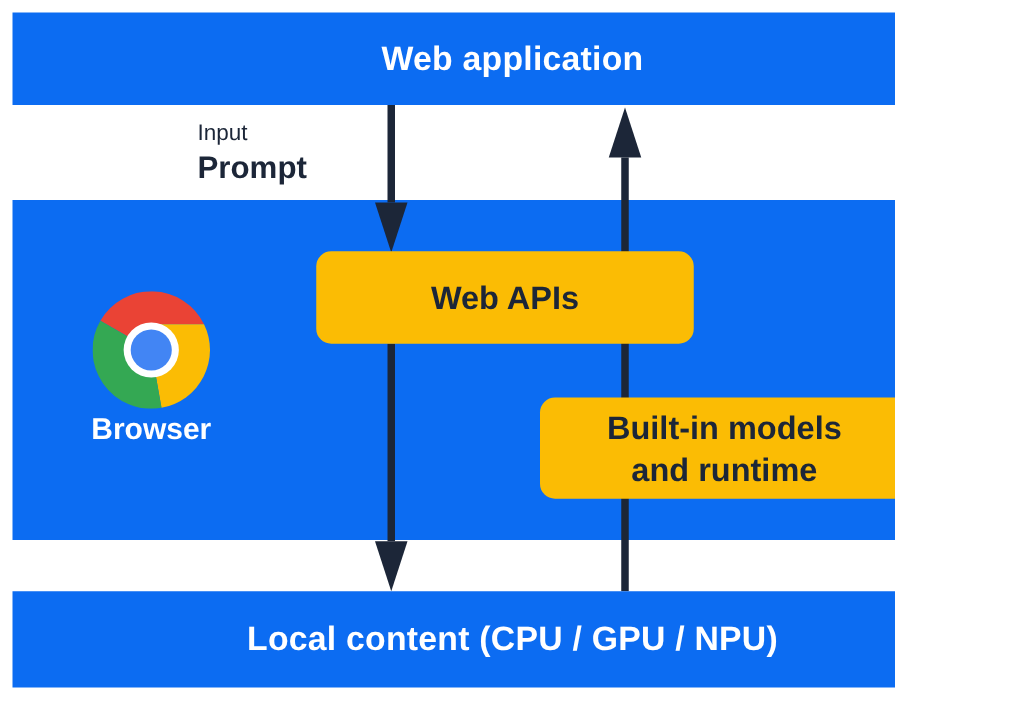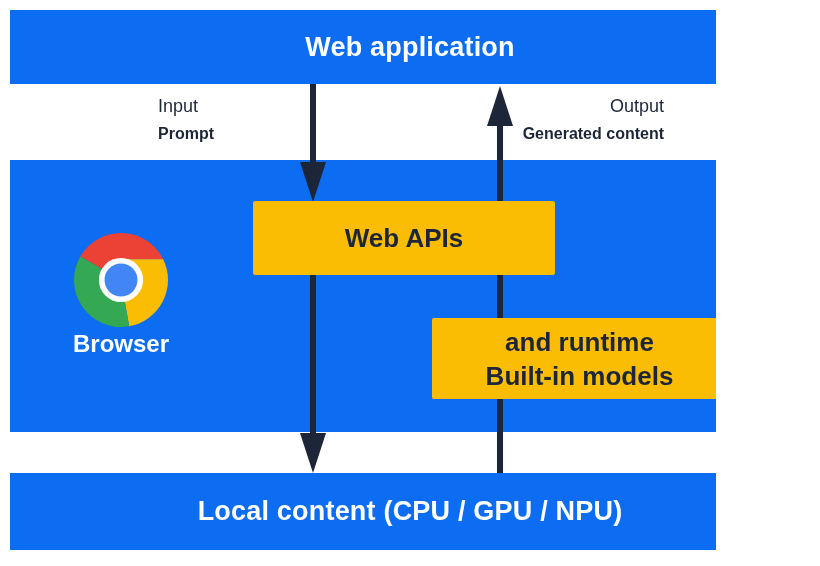--- a/index.html
+++ b/index.html
@@ -20,33 +20,33 @@
   .band-top{top:10px;height:74px;}
   .band-middle{top:160px;height:272px;}
   .band-bottom{top:473px;height:77px;}
   .band-title{
     color:var(--text-white);font-weight:bold;font-size:27px;letter-spacing:0.2px;
   }
   .io-group{position:absolute;top:95px;color:var(--ink-navy);}
   .io-group.left{left:110px;text-align:left;margin-left:48px;}
   .io-group.right{right:52px;text-align:right;}
   .io-caption{font-size:18px;font-weight:400;line-height:22px;}
-  .io-value{font-size:16px;font-weight:bold;line-height:28px;margin-top:3px;text-align:center;}
+  .io-value{font-size:25px;font-weight:bold;line-height:28px;margin-top:3px;text-align:center;}
   .v-line{position:absolute;width:6px;background:var(--ink-navy);}
   .line-down-1{left:310px;top:84px;height:78px;}
   .line-down-2{left:310px;top:275px;height:158px;}
   .line-up{left:497px;top:126px;height:347px;}
   .head{position:absolute;width:0;height:0;border-left:13px solid transparent;border-right:13px solid transparent;}
   .head-down{border-top:40px solid var(--ink-navy);}
   .head-up{border-bottom:40px solid var(--ink-navy);}
   .head-down-1{left:300px;top:162px;}
   .head-down-2{left:300px;top:433px;}
   .head-up-1{left:487px;top:86px;}
   .ybox{
-    position:absolute;background:var(--box-yellow);border-radius:2px;
+    position:absolute;background:var(--box-yellow);border-radius:12px;
     display:flex;flex-direction:column;align-items:center;justify-content:center;
     color:var(--ink-navy);font-weight:bold;text-align:center;
   }
   .ybox-webapis{left:253px;top:201px;width:302px;height:74px;font-size:26px;}
   .ybox-builtin{left:432px;top:318px;width:295px;height:81px;font-size:26px;line-height:34px;}
   .chrome-icon{position:absolute;left:74px;top:233px;width:94px;height:94px;}
   .browser-label{
     position:absolute;left:36px;top:330px;width:170px;text-align:center;
     color:var(--text-white);font-weight:bold;font-size:24px;
   }
@@ -57,40 +57,36 @@
 <div class="canvas">
 
   <div class="band band-top">
     <span class="band-title">Web application</span>
   </div>
 
   <div class="io-group left">
     <div class="io-caption">Input</div>
     <div class="io-value">Prompt</div>
   </div>
-  <div class="io-group right">
-    <div class="io-caption">Output</div>
-    <div class="io-value">Generated content</div>
-  </div>
 
   <div class="band band-middle"></div>
 
   <div class="v-line line-down-1"></div>
   <div class="head head-down head-down-1"></div>
   <div class="v-line line-down-2"></div>
   <div class="head head-down head-down-2"></div>
   <div class="v-line line-up"></div>
   <div class="head head-up head-up-1"></div>
 
   <div class="ybox ybox-webapis">
     <span>Web APIs</span>
   </div>
   <div class="ybox ybox-builtin">
+    <span>Built-in models</span>
     <span>and runtime</span>
-    <span>Built-in models</span>
   </div>
 
   <svg class="chrome-icon" viewBox="0 0 100 100" aria-hidden="true">
     <path d="M50,50 L6.7,25 A50,50 0 0 1 94.9,28 L50,28 Z" fill="#EA4335"></path>
     <path d="M50,50 L50,28 L94.9,28 A50,50 0 0 1 58.7,99.2 Z" fill="#FBBC04"></path>
     <path d="M50,50 L58.7,99.2 A50,50 0 0 1 6.7,25 Z" fill="#34A853"></path>
     <circle cx="50" cy="50" r="23.5" fill="#FFFFFF"></circle>
     <circle cx="50" cy="50" r="17.5" fill="#4285F4"></circle>
   </svg>
   <div class="browser-label">Browser</div>

